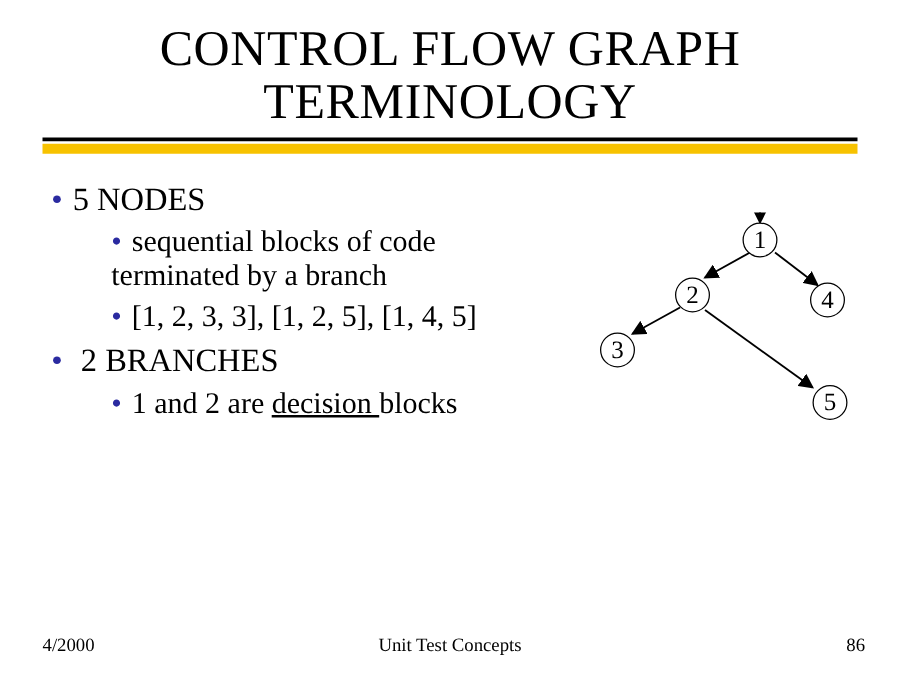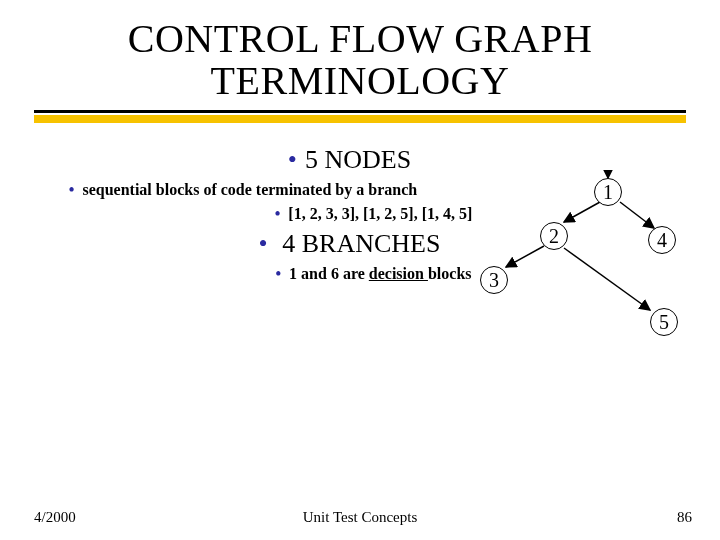--- a/index.html
+++ b/index.html
@@ -3,24 +3,24 @@
 <meta charset="utf-8">
 <style>
   * { margin: 0; padding: 0; box-sizing: border-box; }
   html, body { width: 720px; height: 540px; background: #fff; font-family: "Times New Roman", Times, serif; color: #000; }
   .slide { position: relative; width: 720px; height: 540px; }
   .title-wrap { text-align: center; padding-top: 18px; }
   .title { font-size: 40px; line-height: 1.05; letter-spacing: 0.5px; }
   .rule { margin: 8px 34px 0 34px; }
   .rule .black { height: 3px; background: #000; }
   .rule .yellow { height: 8px; background: #f7c200; margin-top: 2px; }
-  .content { position: relative; padding: 22px 36px 0 15px; font-size: 26px; text-align: center; }
+  .content { position: relative; padding: 22px 36px 0 41px; font-size: 26px; }
   .b1 { margin-bottom: 6px; }
   .b1 .dot { color: #2a2aa0; margin-right: 8px; }
-  .sub { margin-left: 48px; font-size: 16px; margin-bottom: 6px; max-width: 360px; font-weight: bold; }
+  .sub { margin-left: 48px; font-size: 24px; margin-bottom: 6px; max-width: 360px; }
   .sub .dot { color: #2a2aa0; margin-right: 8px; }
   .underline { text-decoration: underline; }
   .footer { position: absolute; bottom: 14px; left: 0; right: 0; font-size: 15px; }
   .foot-left { position: absolute; left: 34px; bottom: 0; }
   .foot-center { position: absolute; left: 50%; transform: translateX(-50%); bottom: 0; text-align: center; }
   .foot-right { position: absolute; right: 28px; bottom: 0; }
   .diagram { position: absolute; right: 36px; top: 170px; width: 240px; height: 200px; }
   .node { position: absolute; width: 28px; height: 28px; border: 1.5px solid #000; border-radius: 50%; background: #fff; text-align: center; line-height: 26px; font-size: 20px; font-family: "Times New Roman", serif; }
 </style>
 </head>
@@ -42,24 +42,24 @@
     </div>
     <div class="sub">
       <span class="dot">•</span><span>sequential blocks of code terminated by a branch</span>
     </div>
 
     <div class="sub" style="max-width:none">
       <span class="dot">•</span><span>[1, 2, 3, 3], [1, 2, 5], [1, 4, 5]</span>
     </div>
 
     <div class="b1">
-      <span class="dot">•</span>&nbsp;<span>4 BRANCHES</span>
+      <span class="dot">•</span>&nbsp;<span>2 BRANCHES</span>
     </div>
     <div class="sub" style="max-width:none">
-      <span class="dot">•</span><span>1 and 6 are </span><span class="underline">decision </span><span>blocks</span>
+      <span class="dot">•</span><span>1 and 2 are </span><span class="underline">decision </span><span>blocks</span>
     </div>
   </div>
 
   <div class="diagram">
     <svg width="240" height="200">
       <defs>
         <marker id="ah" markerWidth="8" markerHeight="8" refX="7" refY="4" orient="auto">
           <path d="M0,0 L8,4 L0,8 Z" fill="#000"></path>
         </marker>
       </defs>

